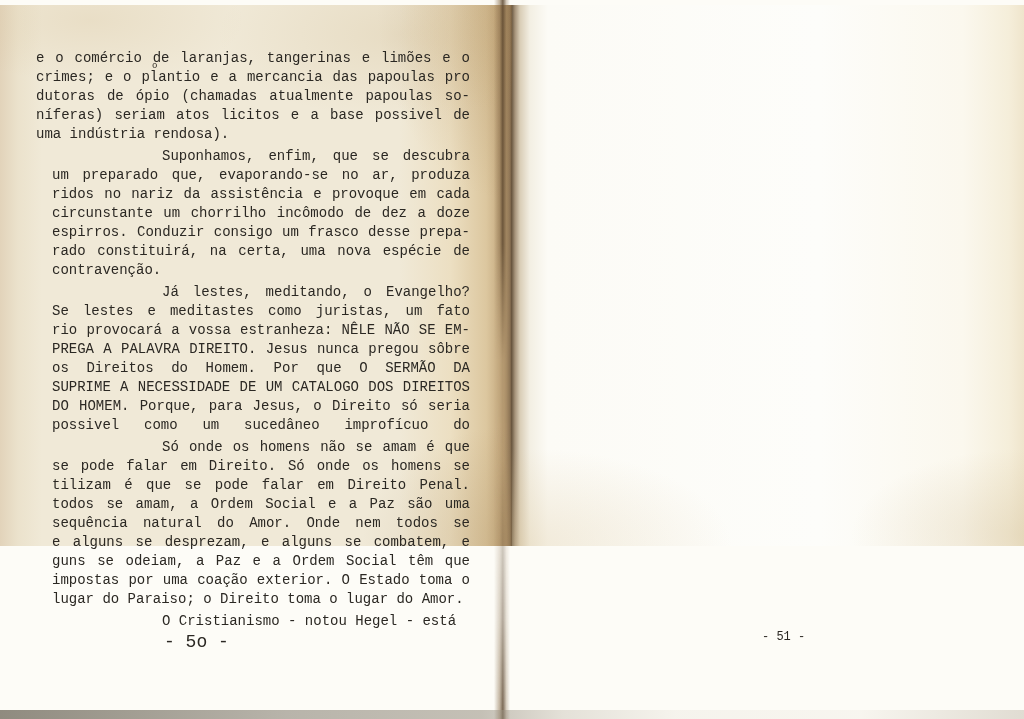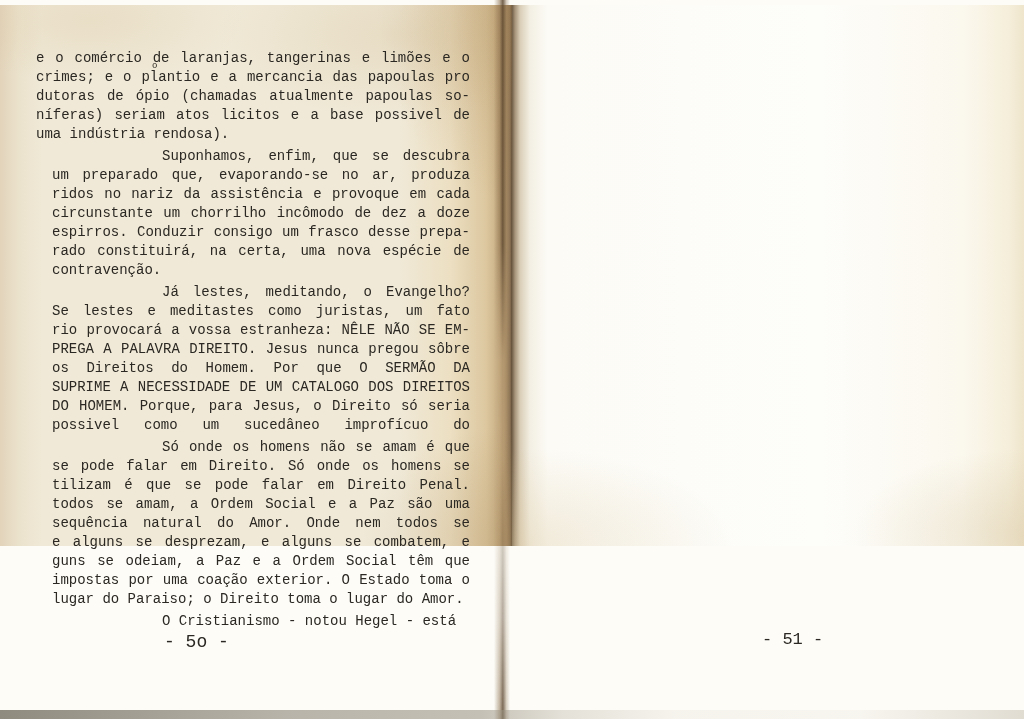--- a/index.html
+++ b/index.html
@@ -40,21 +40,21 @@
   }
   .textblock{position:absolute;color:#2b2823;}
   .textblock-left{left:36px;top:44px;width:434px;font-size:14px;line-height:19px;}
   .para{margin:0;}
   .para + .para{margin-top:3px;margin-left:16px;}
   .line{height:19px;overflow:hidden;text-align:justify;text-align-last:justify;}
   .line.last{text-align-last:left;}
   .para.indent .line.first{padding-left:110px;}
   .pagenum{position:absolute;color:#2b2823;}
   .pagenum-left{left:164px;top:632px;font-size:18px;}
-  .pagenum-right{left:762px;top:630px;font-size:17px;text-align:center;}
+  .pagenum-right{left:762px;top:630px;font-size:12px;text-align:center;}
   .correction{position:absolute;left:152px;top:56px;font-size:9px;color:#2b2823;}
 </style>
 </head>
 <body>
 
 <div class="spread">
 
   <div class="page page-left">
     <div class="textblock textblock-left">
         <div class="para">

